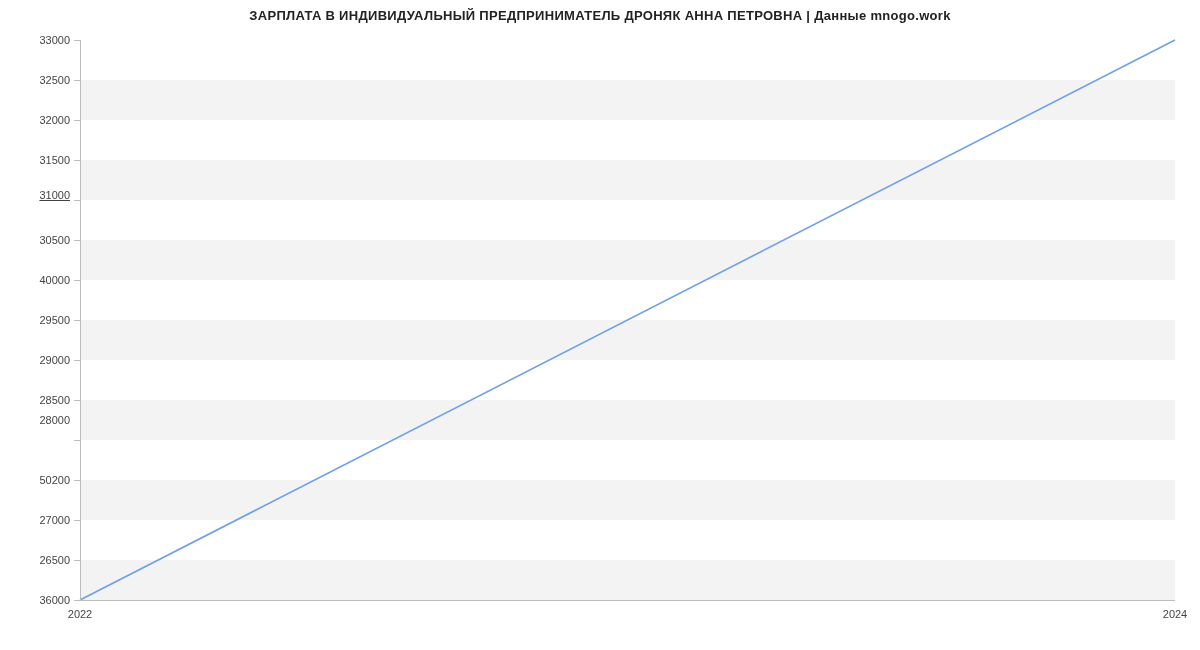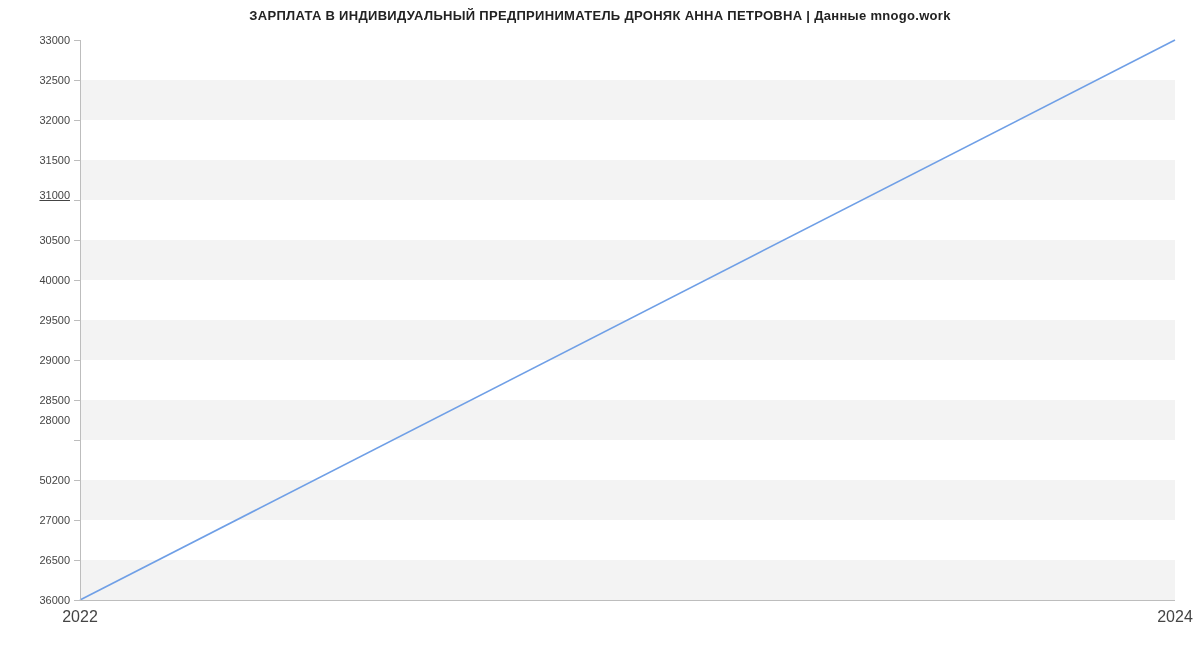--- a/index.html
+++ b/index.html
@@ -58,21 +58,21 @@
     transform: translateY(-50%);
     font-size: 11px;
     color: #444;
     white-space: nowrap;
   }
   .x-label {
     position: absolute;
     top: 100%;
     margin-top: 8px;
     transform: translateX(-50%);
-    font-size: 16px;
+    font-size: 11px;
     color: #444;
   }
   svg.line {
     position: absolute;
     left: 0;
     top: 0;
     width: 100%;
     height: 100%;
     overflow: visible;
   }

